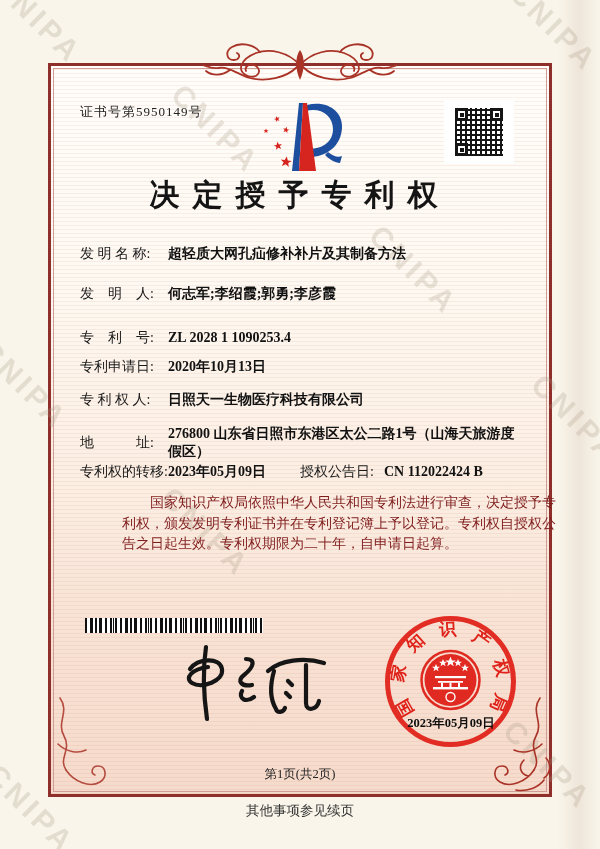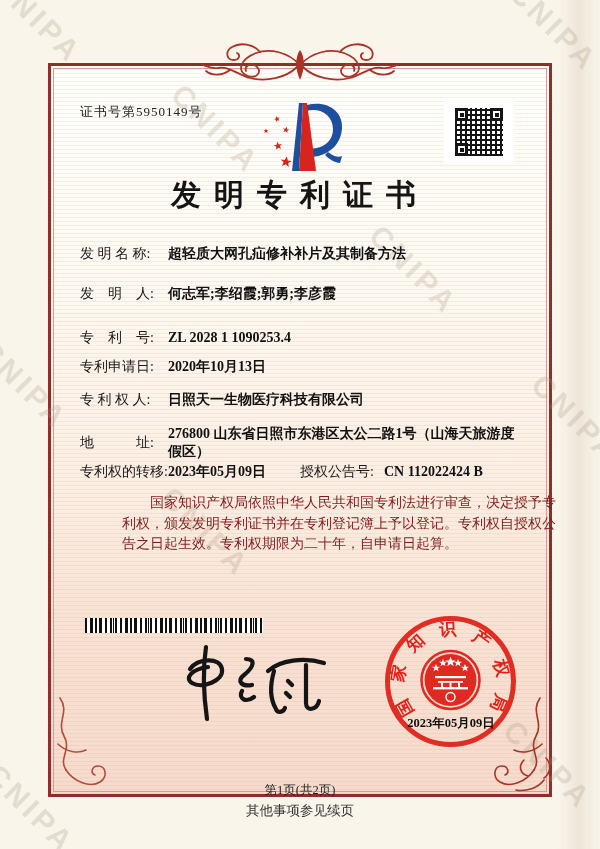--- a/index.html
+++ b/index.html
@@ -68,21 +68,21 @@
       repeating-linear-gradient(90deg,#111 0 2px,transparent 2px 5px),
       repeating-linear-gradient(90deg,#111 0 1px,#fff 1px 7px);
   }
   .signer{
     position:absolute;left:37px;top:606px;
     font-family:"Liberation Sans","DejaVu Sans",sans-serif;
     font-weight:bold;font-size:14.5px;line-height:26px;color:#111;
   }
   .sig{position:absolute;left:118px;top:570px;}
   .seal{position:absolute;left:330px;top:546px;}
-  .pageinfo{position:absolute;top:703px;left:0;width:100%;text-align:center;font-size:12.5px;color:#222;margin-top:16px;}
+  .pageinfo{position:absolute;top:703px;left:0;width:100%;text-align:center;font-size:12.5px;color:#222;}
   .footer-note{position:absolute;top:802px;left:0;width:600px;text-align:center;font-size:13.5px;color:#333;z-index:3;}
 </style>
 </head>
 <body>
 
 <div class="wm" style="left:-18px;top:2px">CNIPA</div>
 <div class="wm" style="left:498px;top:10px">CNIPA</div>
 <div class="wm" style="left:160px;top:112px">CNIPA</div>
 <div class="wm" style="left:358px;top:253px">CNIPA</div>
 <div class="wm" style="left:-32px;top:368px">CNIPA</div>
@@ -146,21 +146,21 @@
   </svg>
 
   <div class="qr">
     <div class="qr-grid">
       <div class="fp tl"></div>
       <div class="fp tr"></div>
       <div class="fp bl"></div>
     </div>
   </div>
 
-  <div class="title">发明专利证书</div>
+  <div class="title">决定授予专利权</div>
 
   <div class="frow r1">
     <span class="flabel">发 明 名 称:</span>
     <span class="fvalue">超轻质大网孔疝修补补片及其制备方法</span>
   </div>
   <div class="frow r2">
     <span class="flabel">发　明　人:</span>
     <span class="fvalue">何志军;李绍霞;郭勇;李彦霞</span>
   </div>
   <div class="frow r3">
@@ -177,21 +177,21 @@
   </div>
   <div class="frow r6">
     <span class="flabel">地　　　址:</span>
     <span class="fvalue">276800 山东省日照市东港区太公二路1号（山海天旅游度假区）</span>
   </div>
   <div class="frow r7">
     <span class="flabel">专利权的转移:</span>
     <span class="fvalue">2023年05月09日</span>
   </div>
   <div class="frow r7b">
-    <span class="flabel">授权公告号:</span>
+    <span class="flabel">授权公告日:</span>
     <span class="fvalue">CN 112022424 B</span>
   </div>
 
   <div class="paras">
     <p>国家知识产权局依照中华人民共和国专利法进行审查，决定授予专利权，颁发发明专利证书并在专利登记簿上予以登记。专利权自授权公告之日起生效。专利权期限为二十年，自申请日起算。</p>
   </div>
 
   <div class="barcode"></div>
 
 

